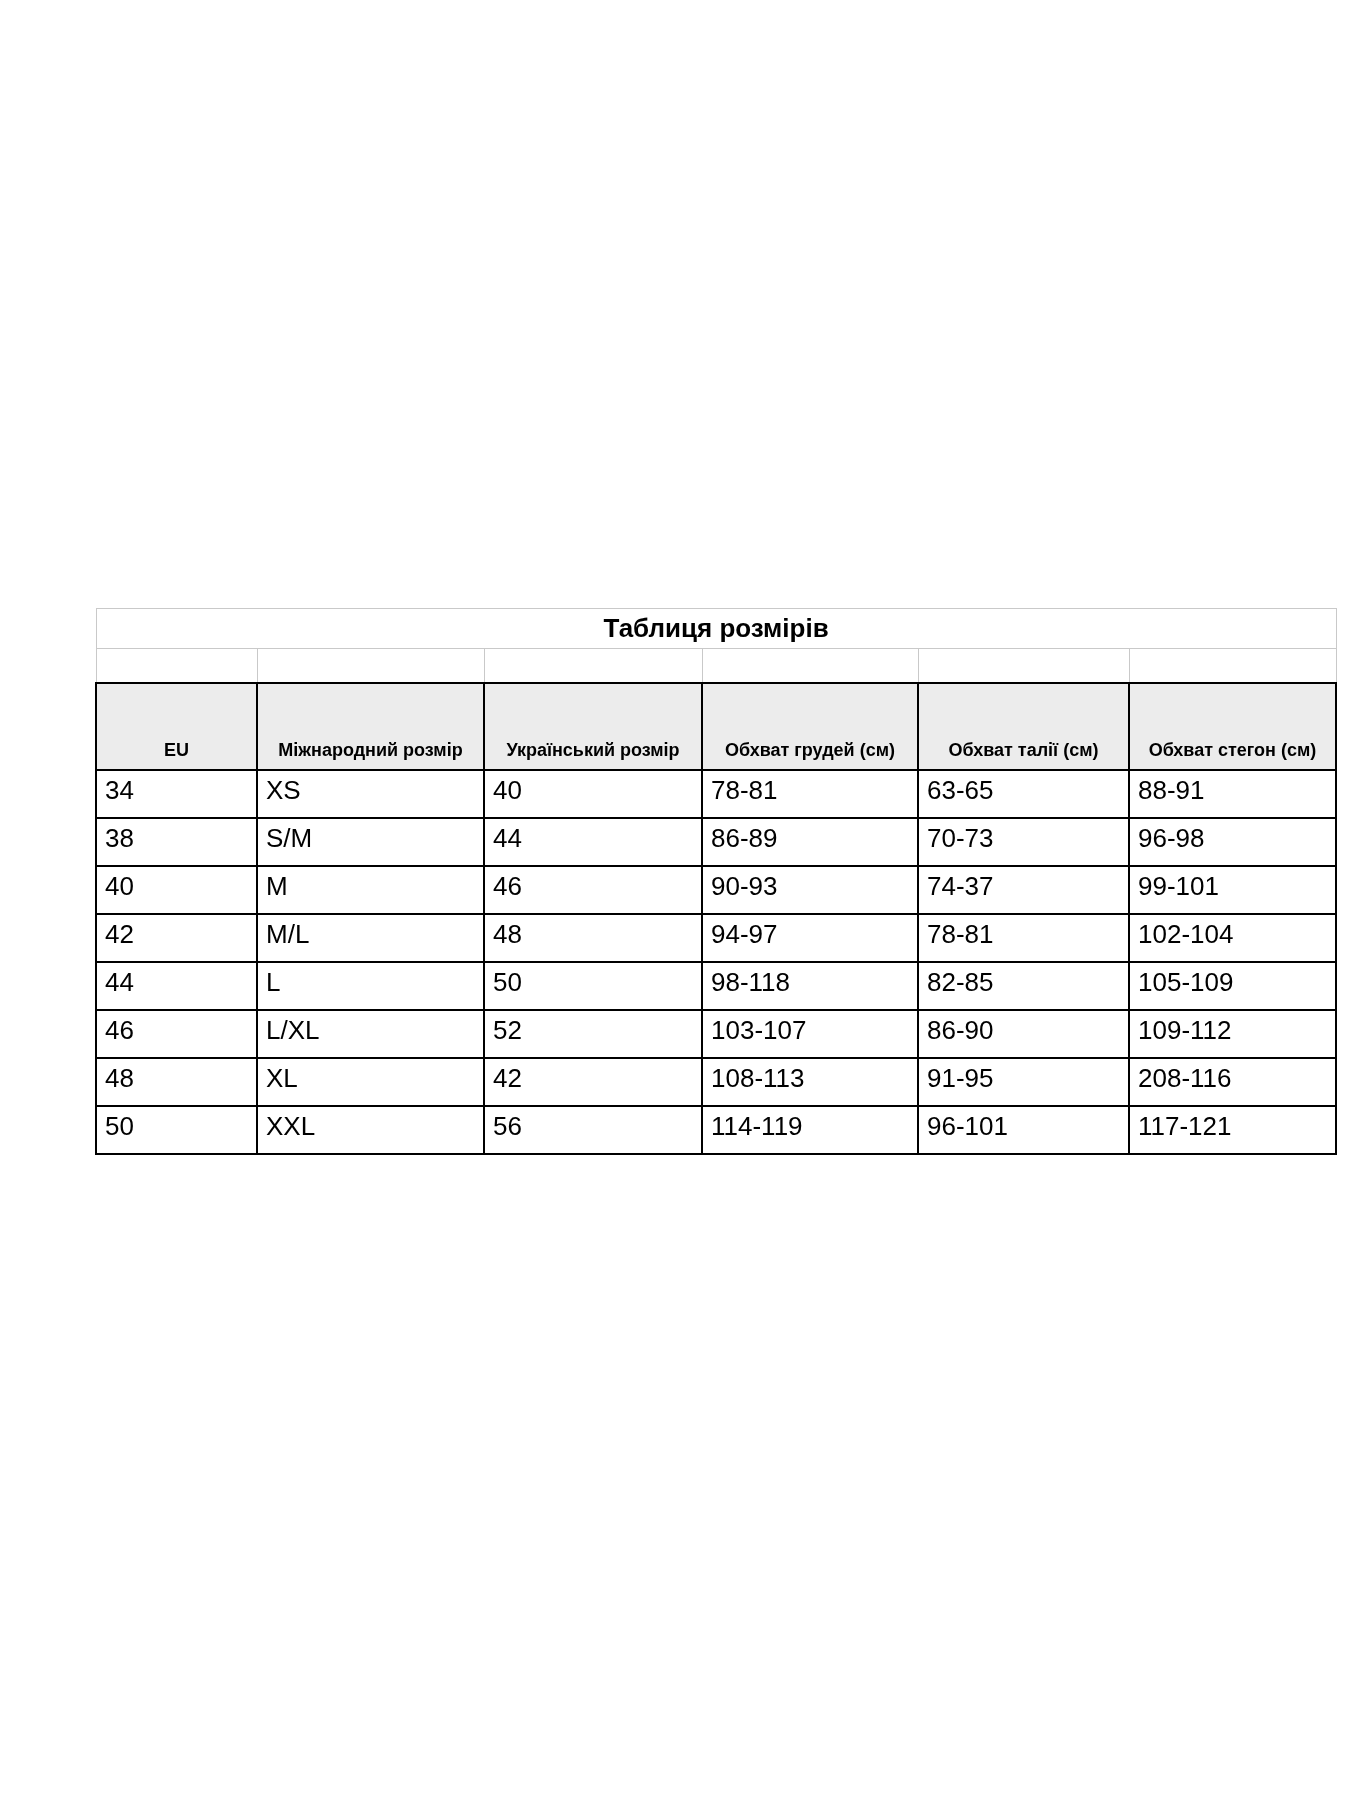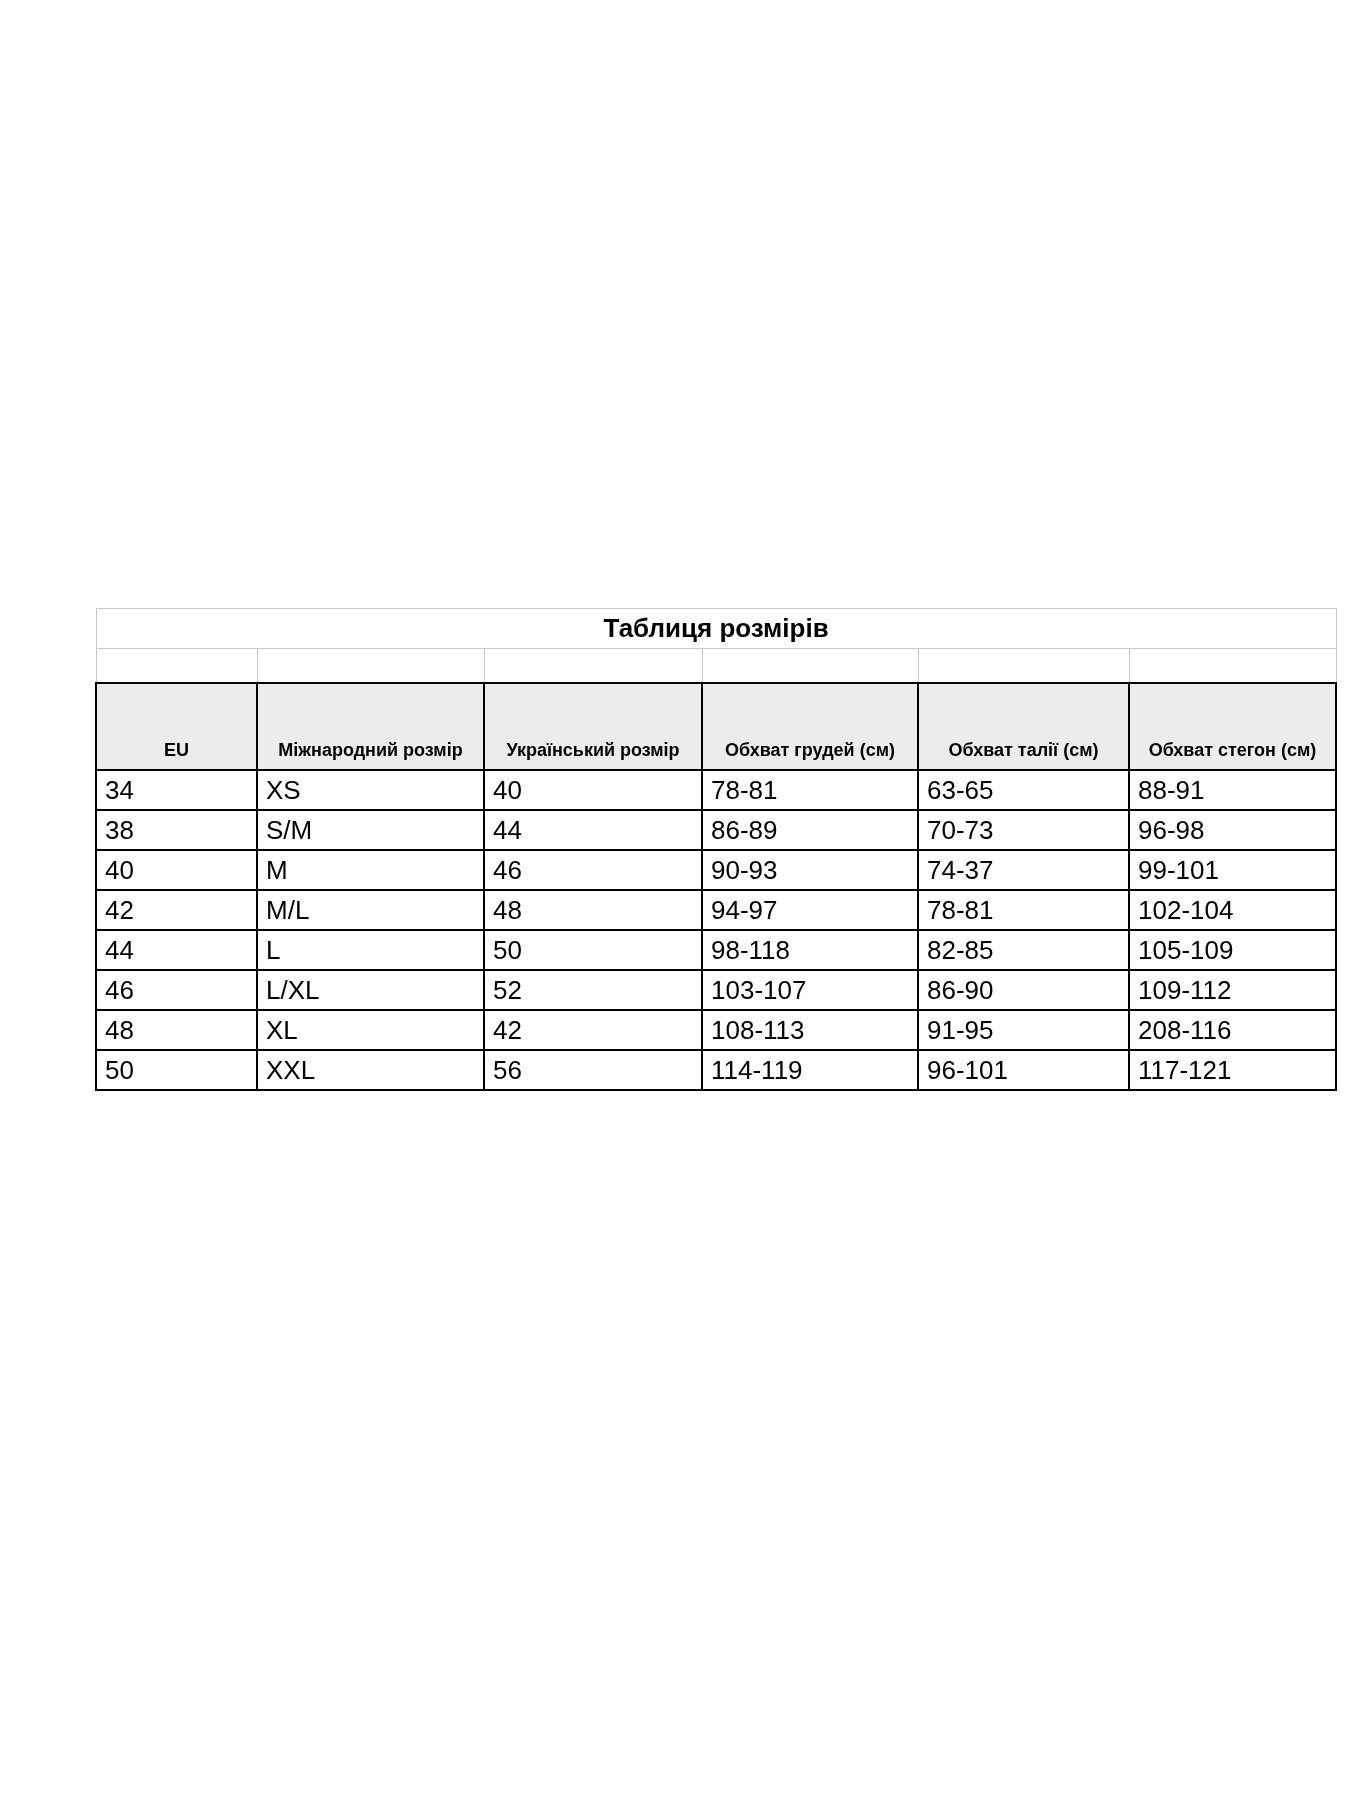--- a/index.html
+++ b/index.html
@@ -56,21 +56,21 @@
     line-height: 1.16;
     padding: 4px 6px 8px 6px;
   }
   td.data-cell {
     border: 2px solid #000000;
     height: 38px;
     text-align: left;
     vertical-align: middle;
     font-size: 26px;
     font-weight: normal;
-    padding: 0 0 0 8px;
+    padding: 0 0 8px 8px;
     white-space: nowrap;
   }
 </style>
 </head>
 <body>
 
 <div class="size-table-wrap">
   <table class="size-table">
     <colgroup>
       <col class="c1">

